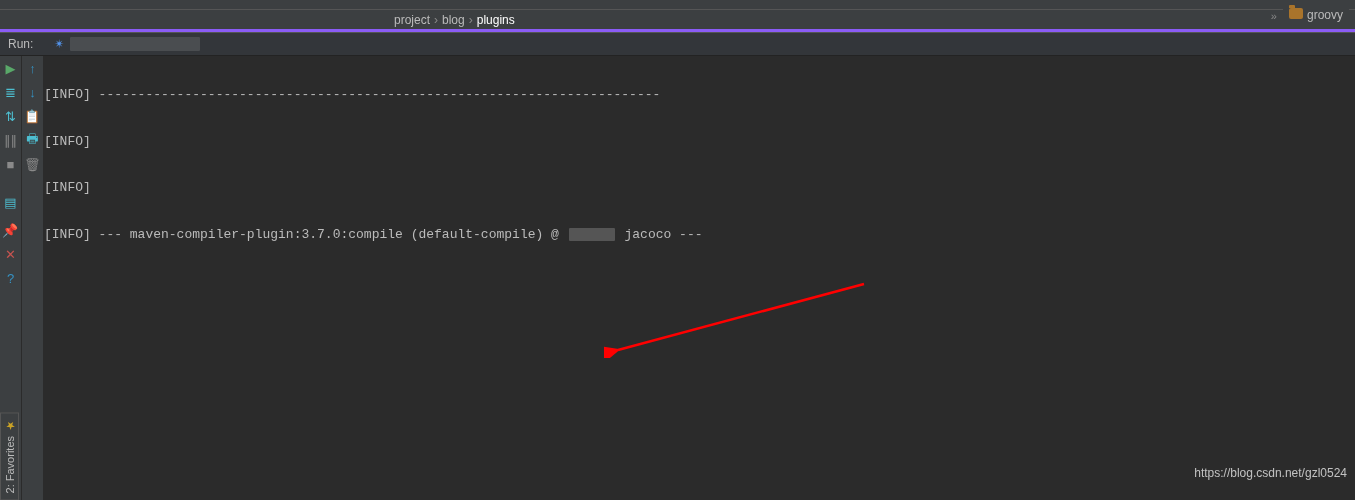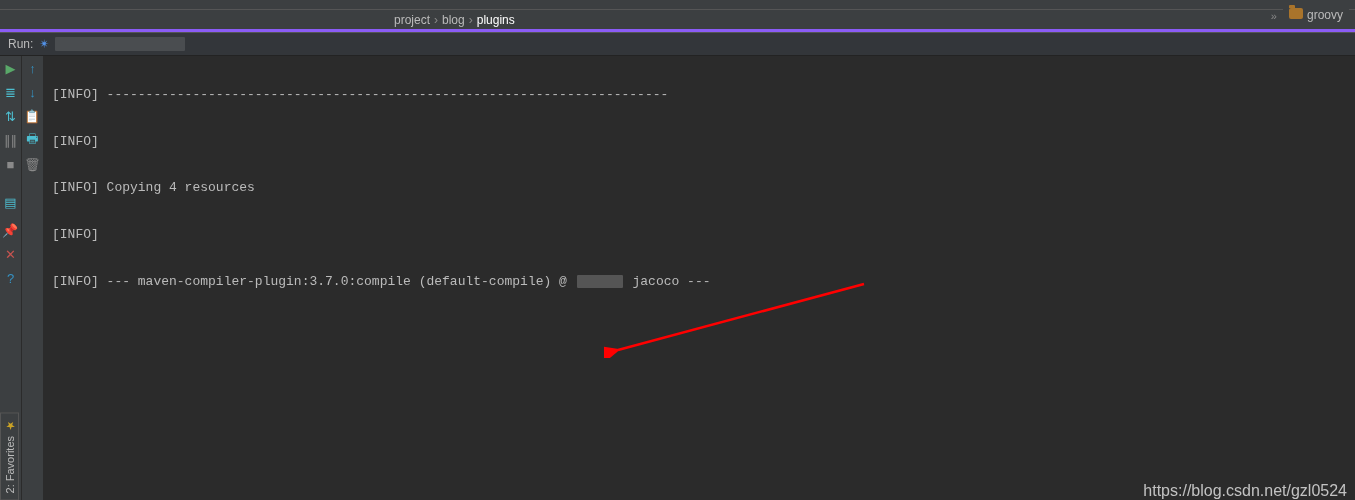--- a/index.html
+++ b/index.html
@@ -45,21 +45,21 @@
 
   .run-header {
     height:24px;
     background:#33363a;
     display:flex;
     align-items:center;
     padding-left:8px;
     border-top:1px solid #555;
     border-bottom:1px solid #232323;
   }
-  .run-header .label { color:#bbb; margin-right:6px; }
+  .run-header .label { color:#bbb; margin-right:21px; }
   .run-header .gear { color:#5394ec; margin-right:6px; }
   .run-header .blur { background:#4a4d50; width:130px; height:14px; border-radius:1px; }
 
   .main-area {
     display:flex;
     height:calc(100% - 56px);
   }
   .gutter {
     width:22px;
     background:#3c3f41;
@@ -78,21 +78,21 @@
   .c-red   { color:#c75450; }
   .c-hl    { color:#a18636; }
 
   .console {
     flex:1;
     background:#2b2b2b;
     font-family:"NSimSun","SimSun","Courier New",monospace;
     font-size:13px;
     line-height:23.3px;
     color:#bbbbbb;
-    padding:4px 8px 4px 8px;
+    padding:4px 8px 4px 0;
     white-space:pre;
     overflow:hidden;
     position:relative;
   }
   .console .ln { height:23.3px; }
   .console .blur2 { display:inline-block; background:#555; width:46px; height:13px; vertical-align:middle; margin:0 2px; border-radius:1px;}
 
   .arrow-svg { position:absolute; left:560px; top:222px; pointer-events:none; }
 
   .left-tab {
@@ -103,22 +103,22 @@
     background:#3c3f41;
     color:#bbb;
     font-size:11px;
     padding:6px 2px;
     border:1px solid #555;
     display:flex; align-items:center; gap:4px;
   }
   .star { color:#c9a227; }
 
   .watermark {
-    position:absolute; right:8px; bottom:0;
-    color:#ddd; font-size:16px; font-family:Arial,sans-serif;
+    position:absolute; right:8px; bottom:20px;
+    color:#ddd; font-size:12px; font-family:Arial,sans-serif;
     opacity:0.85;
   }
 </style>
 </head>
 <body>
 
 <div class="top-strip"></div>
 <div class="breadcrumb-bar">
   <span class="crumb">project</span>
   <span class="sep">›</span>
@@ -156,21 +156,20 @@
     <span class="btn c-blue">↑</span>
     <span class="btn c-blue">↓</span>
     <span class="btn c-grey">📋</span>
     <span class="btn c-teal">🖶</span>
     <span class="btn c-grey">🗑</span>
   </div>
 
   <div class="console">
 <div class="ln">[INFO] ------------------------------------------------------------------------</div>
 <div class="ln">[INFO]</div>
-<div class="ln">[INFO] Copying 4 resources</div>
 <div class="ln">[INFO]</div>
 <div class="ln"><span>[INFO] --- maven-compiler-plugin:3.7.0:compile (default-compile) @ </span><span class="blur2"></span><span> jacoco ---</span></div>
 
 
 
 
 
 
 
 

